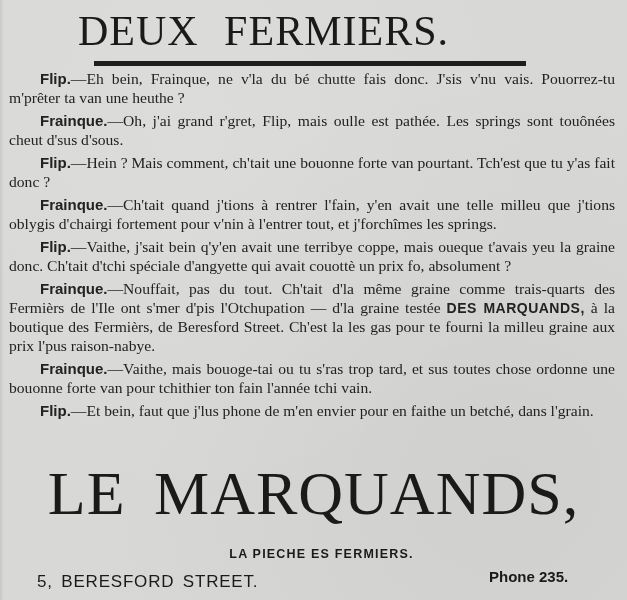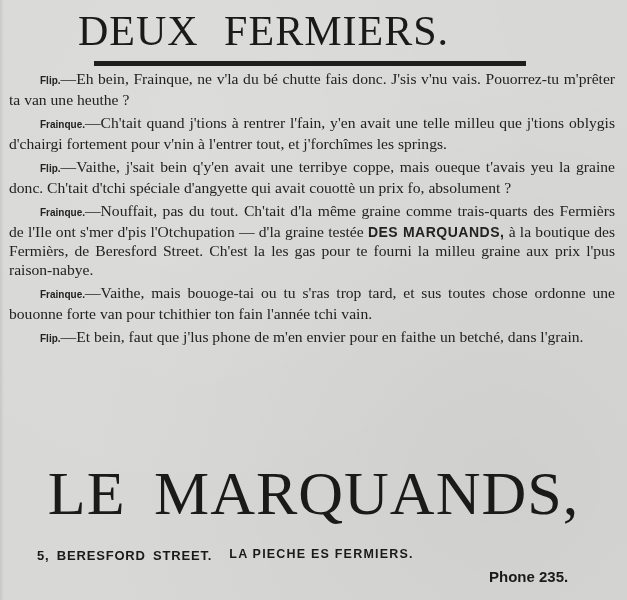--- a/index.html
+++ b/index.html
@@ -60,21 +60,21 @@
       color: #222;
     }
     .para {
       margin: 0 0 4.5px 0;
       text-indent: 31px;
       text-align: justify;
     }
     .speaker {
       font-family: "Liberation Sans", "DejaVu Sans", sans-serif;
       font-weight: bold;
-      font-size: 10px;
+      font-size: 15px;
     }
     .bold-inline {
       font-family: "Liberation Sans", "DejaVu Sans", sans-serif;
       font-weight: bold;
       font-size: 14px;
       letter-spacing: 0.5px;
     }
     .brand {
       position: absolute;
       left: 0; width: 627px;
@@ -94,24 +94,24 @@
       text-align: center;
       font-family: "Liberation Sans", "DejaVu Sans", sans-serif;
       font-weight: bold;
       font-size: 12.5px;
       letter-spacing: 1.2px;
       color: #1a1a1a;
     }
     .address {
       position: absolute;
       left: 37px;
-      top: 548px;
+      top: 572px;
       font-family: "Liberation Sans", "DejaVu Sans", sans-serif;
-      font-weight: bold;
-      font-size: 13px;
+      font-weight: normal;
+      font-size: 17px;
       letter-spacing: 0.8px;
       color: #1a1a1a;
       word-spacing: 3px;
     }
     .phone {
       position: absolute;
       left: 483px;
       top: 568px;
       font-family: "Liberation Sans", "DejaVu Sans", sans-serif;
       font-weight: bold;
@@ -127,20 +127,26 @@
   <div class="left-edge"></div>
 
   <div class="title">DEUX FERMIERS.</div>
   <div class="title-rule"></div>
 
   <div class="body-text">
     <p class="para">
       <span class="speaker">Flip.</span><span>—Eh bein, Frainque, ne v'la du bé chutte fais donc. J'sis v'nu vais. Pouorrez-tu m'prêter ta van une heuthe ?</span>
     </p>
     <p class="para">
+      <span class="speaker">Frainque.</span><span>—Oh, j'ai grand r'gret, Flip, mais oulle est pathée. Les springs sont touônées cheut d'sus d'sous.</span>
+    </p>
+    <p class="para">
+      <span class="speaker">Flip.</span><span>—Hein ? Mais comment, ch'tait une bouonne forte van pourtant. Tch'est que tu y'as fait donc ?</span>
+    </p>
+    <p class="para">
       <span class="speaker">Frainque.</span><span>—Ch'tait quand j'tions à rentrer l'fain, y'en avait une telle milleu que j'tions oblygis d'chairgi fortement pour v'nin à l'entrer tout, et j'forchîmes les springs.</span>
     </p>
     <p class="para">
       <span class="speaker">Flip.</span><span>—Vaithe, j'sait bein q'y'en avait une terribye coppe, mais oueque t'avais yeu la graine donc. Ch'tait d'tchi spéciale d'angyette qui avait couottè un prix fo, absolument ?</span>
     </p>
     <p class="para">
       <span class="speaker">Frainque.</span><span>—Nouffait, pas du tout. Ch'tait d'la même graine comme trais-quarts des Fermièrs de l'Ile ont s'mer d'pis l'Otchupation — d'la graine testée </span><span class="bold-inline">DES MARQUANDS,</span><span> à la boutique des Fermièrs, de Beresford Street. Ch'est la les gas pour te fourni la milleu graine aux prix l'pus raison-nabye.</span>
     </p>
     <p class="para">
       <span class="speaker">Frainque.</span><span>—Vaithe, mais bouoge-tai ou tu s'ras trop tard, et sus toutes chose ordonne une bouonne forte van pour tchithier ton fain l'année tchi vain.</span>

